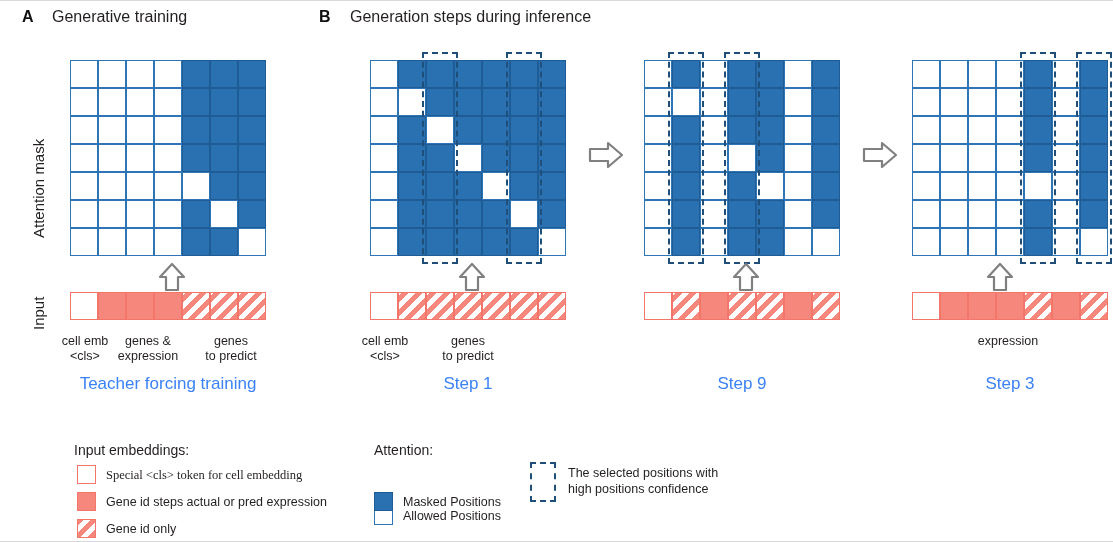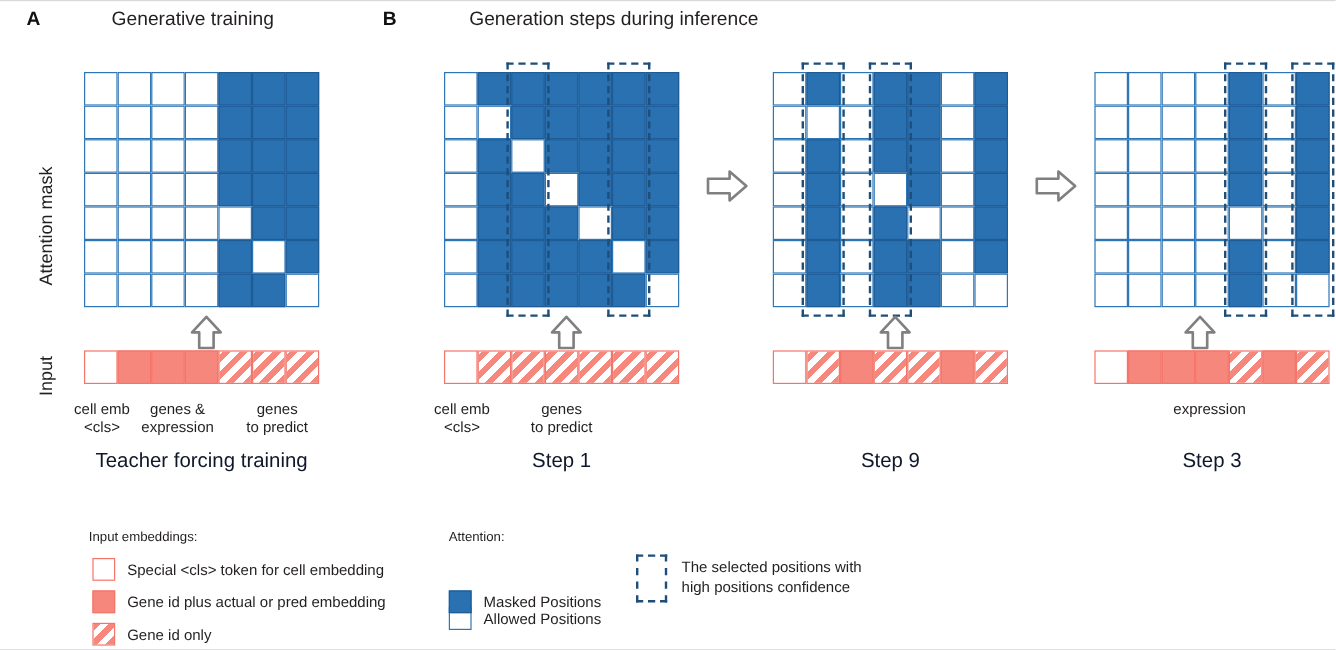--- a/index.html
+++ b/index.html
@@ -21,21 +21,20 @@
   .panel-letter {
     font-size: 16px;
     font-weight: bold;
     color: #111111;
   }
   .panel-title {
     font-size: 16px;
     font-weight: normal;
     color: #231f20;
     white-space: nowrap;
-    margin-left: 41px;
   }
 
   
   .vlabel {
     font-size: 15px;
     color: #231f20;
     white-space: nowrap;
     transform-origin: 0 0;
     transform: rotate(-90deg);
   }
@@ -97,29 +96,29 @@
     font-size: 12.5px;
     line-height: 15px;
     color: #231f20;
     text-align: center;
   }
 
   
   .steptitle {
     position: absolute;
     font-size: 17px;
-    color: #0f172a;
+    color: #3b82f6;
     text-align: center;
     white-space: nowrap;
   }
 
   
   .legend-head {
     position: absolute;
-    font-size: 11px;
+    font-size: 14px;
     color: #231f20;
     white-space: nowrap;
   }
   .legend-row {
     position: absolute;
     display: flex;
     align-items: center;
     white-space: nowrap;
   }
   .swatch {
@@ -497,27 +496,27 @@
   </div>
 
 <div class="cap" style="left:908px; top:334px; width:200px;">
   <div>expression</div>
 </div>
 
 <div class="steptitle" style="left:910px; top:374px; width:200px;">Step 3</div>
 
 <div class="legend-head" style="left:74px; top:442px;">Input embeddings:</div>
 
-<div class="legend-row" style="left:77px; top:465px;">
+<div class="legend-row" style="left:77px; top:465px;font-family:Liberation Serif, serif;">
   <span class="swatch sw-cls"></span>
   <span class="legend-text">Special &lt;cls&gt; token for cell embedding</span>
 </div>
 <div class="legend-row" style="left:77px; top:492px;">
   <span class="swatch sw-solid"></span>
-  <span class="legend-text">Gene id plus actual or pred embedding</span>
+  <span class="legend-text">Gene id steps actual or pred expression</span>
 </div>
 <div class="legend-row" style="left:77px; top:519px;">
   <span class="swatch sw-hatch"></span>
   <span class="legend-text">Gene id only</span>
 </div>
 
 <div class="legend-head" style="left:374px; top:442px;">Attention:</div>
 
 <div class="legend-row" style="left:374px; top:465px;margin-top:41px;">
   <span class="swatch sw-allow"></span>

